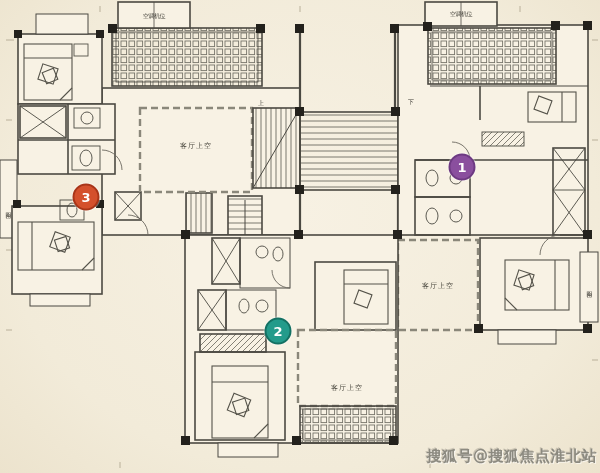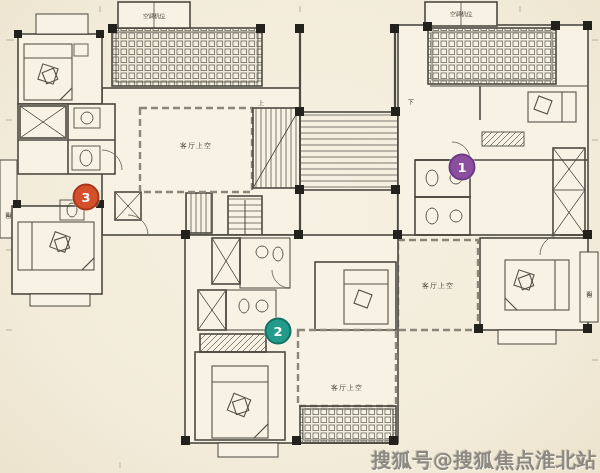--- a/index.html
+++ b/index.html
@@ -15,21 +15,21 @@
                transform:translate(-50%,-50%);color:#3c3a33;letter-spacing:1px;}
   .lbl.stair{font-size:6px;color:#3c3a33;}
   .marker{position:absolute;width:23px;height:23px;border-radius:50%;
           transform:translate(-50%,-50%);display:flex;align-items:center;justify-content:center;
           color:#fff;font-size:13px;font-weight:bold;
           box-shadow:0 0 0 1px rgba(255,255,255,.35);}
   .marker span{line-height:1;}
   .marker-1{background:#8a4f9e;border:2px solid #6e3a82;}
   .marker-2{background:#239b8b;border:2px solid #147163;}
   .marker-3{background:#d4502c;border:2px solid #a83518;}
-  .watermark{position:absolute;right:3px;top:447px;font-size:20px;font-weight:bold;
+  .watermark{position:absolute;right:3px;top:447px;font-size:15px;font-weight:bold;
              color:#8c8a80;letter-spacing:0.5px;
              text-shadow:1px 1px 0 rgba(255,255,255,.55), -1px -1px 0 rgba(90,88,80,.25);}
 </style>
 </head>
 <body>
 
 <div class="stage">
 
 <svg width="600" height="473" viewBox="0 0 600 473">
   <defs>

